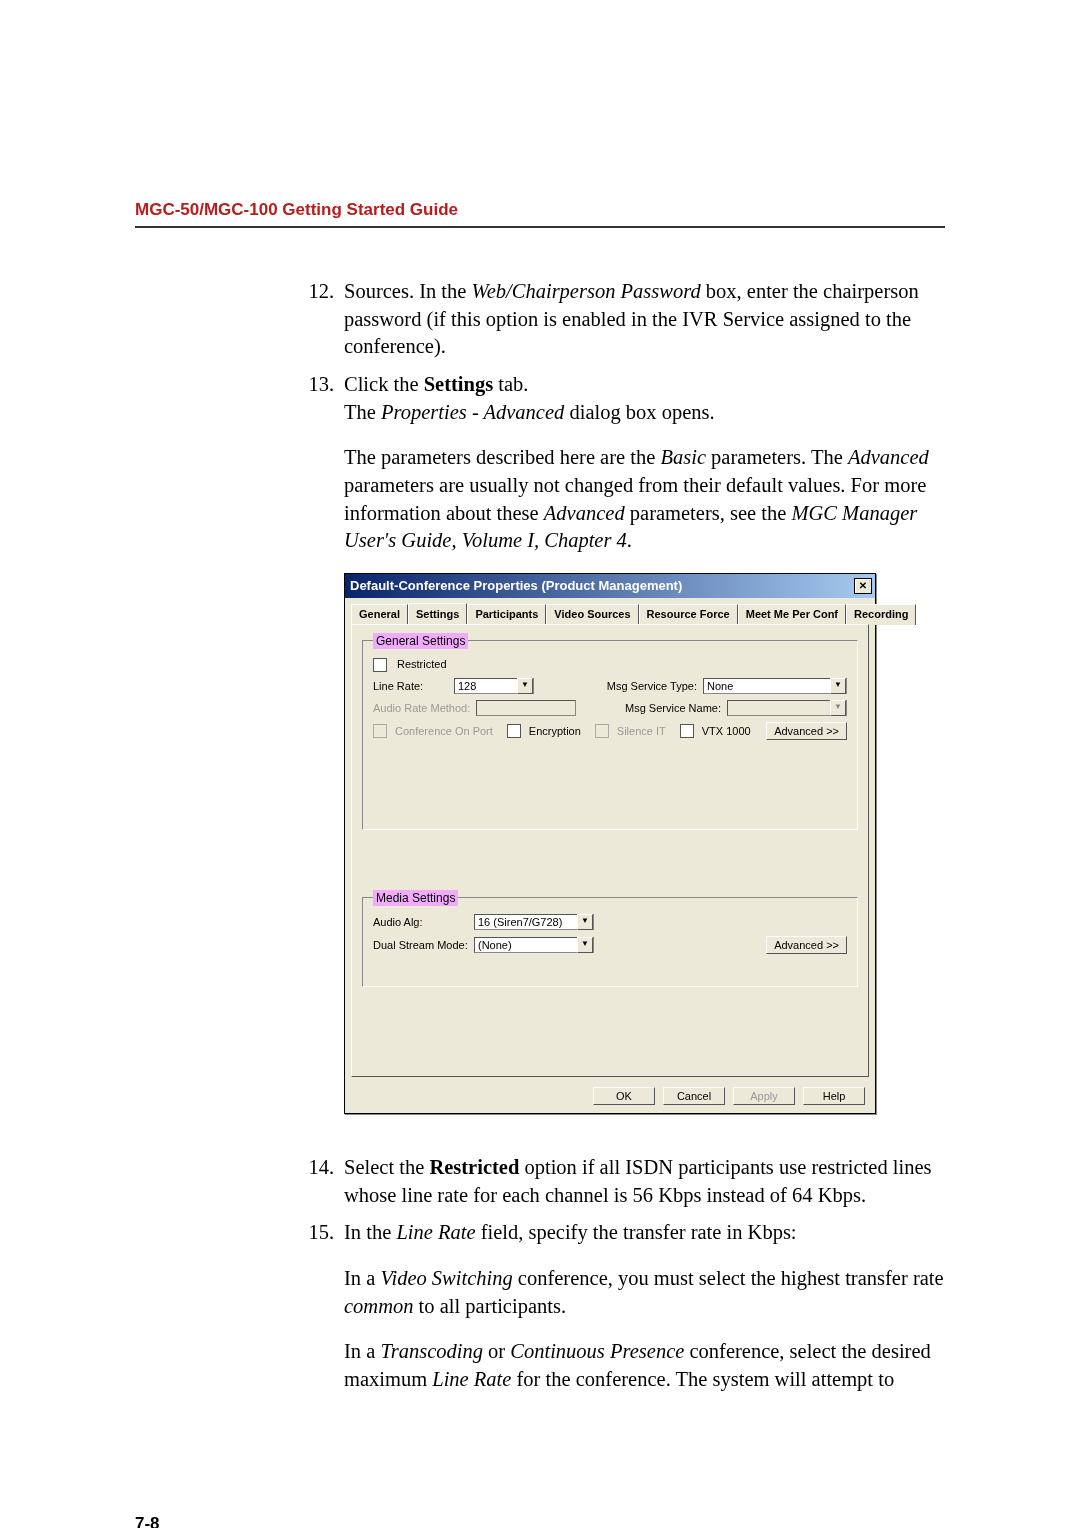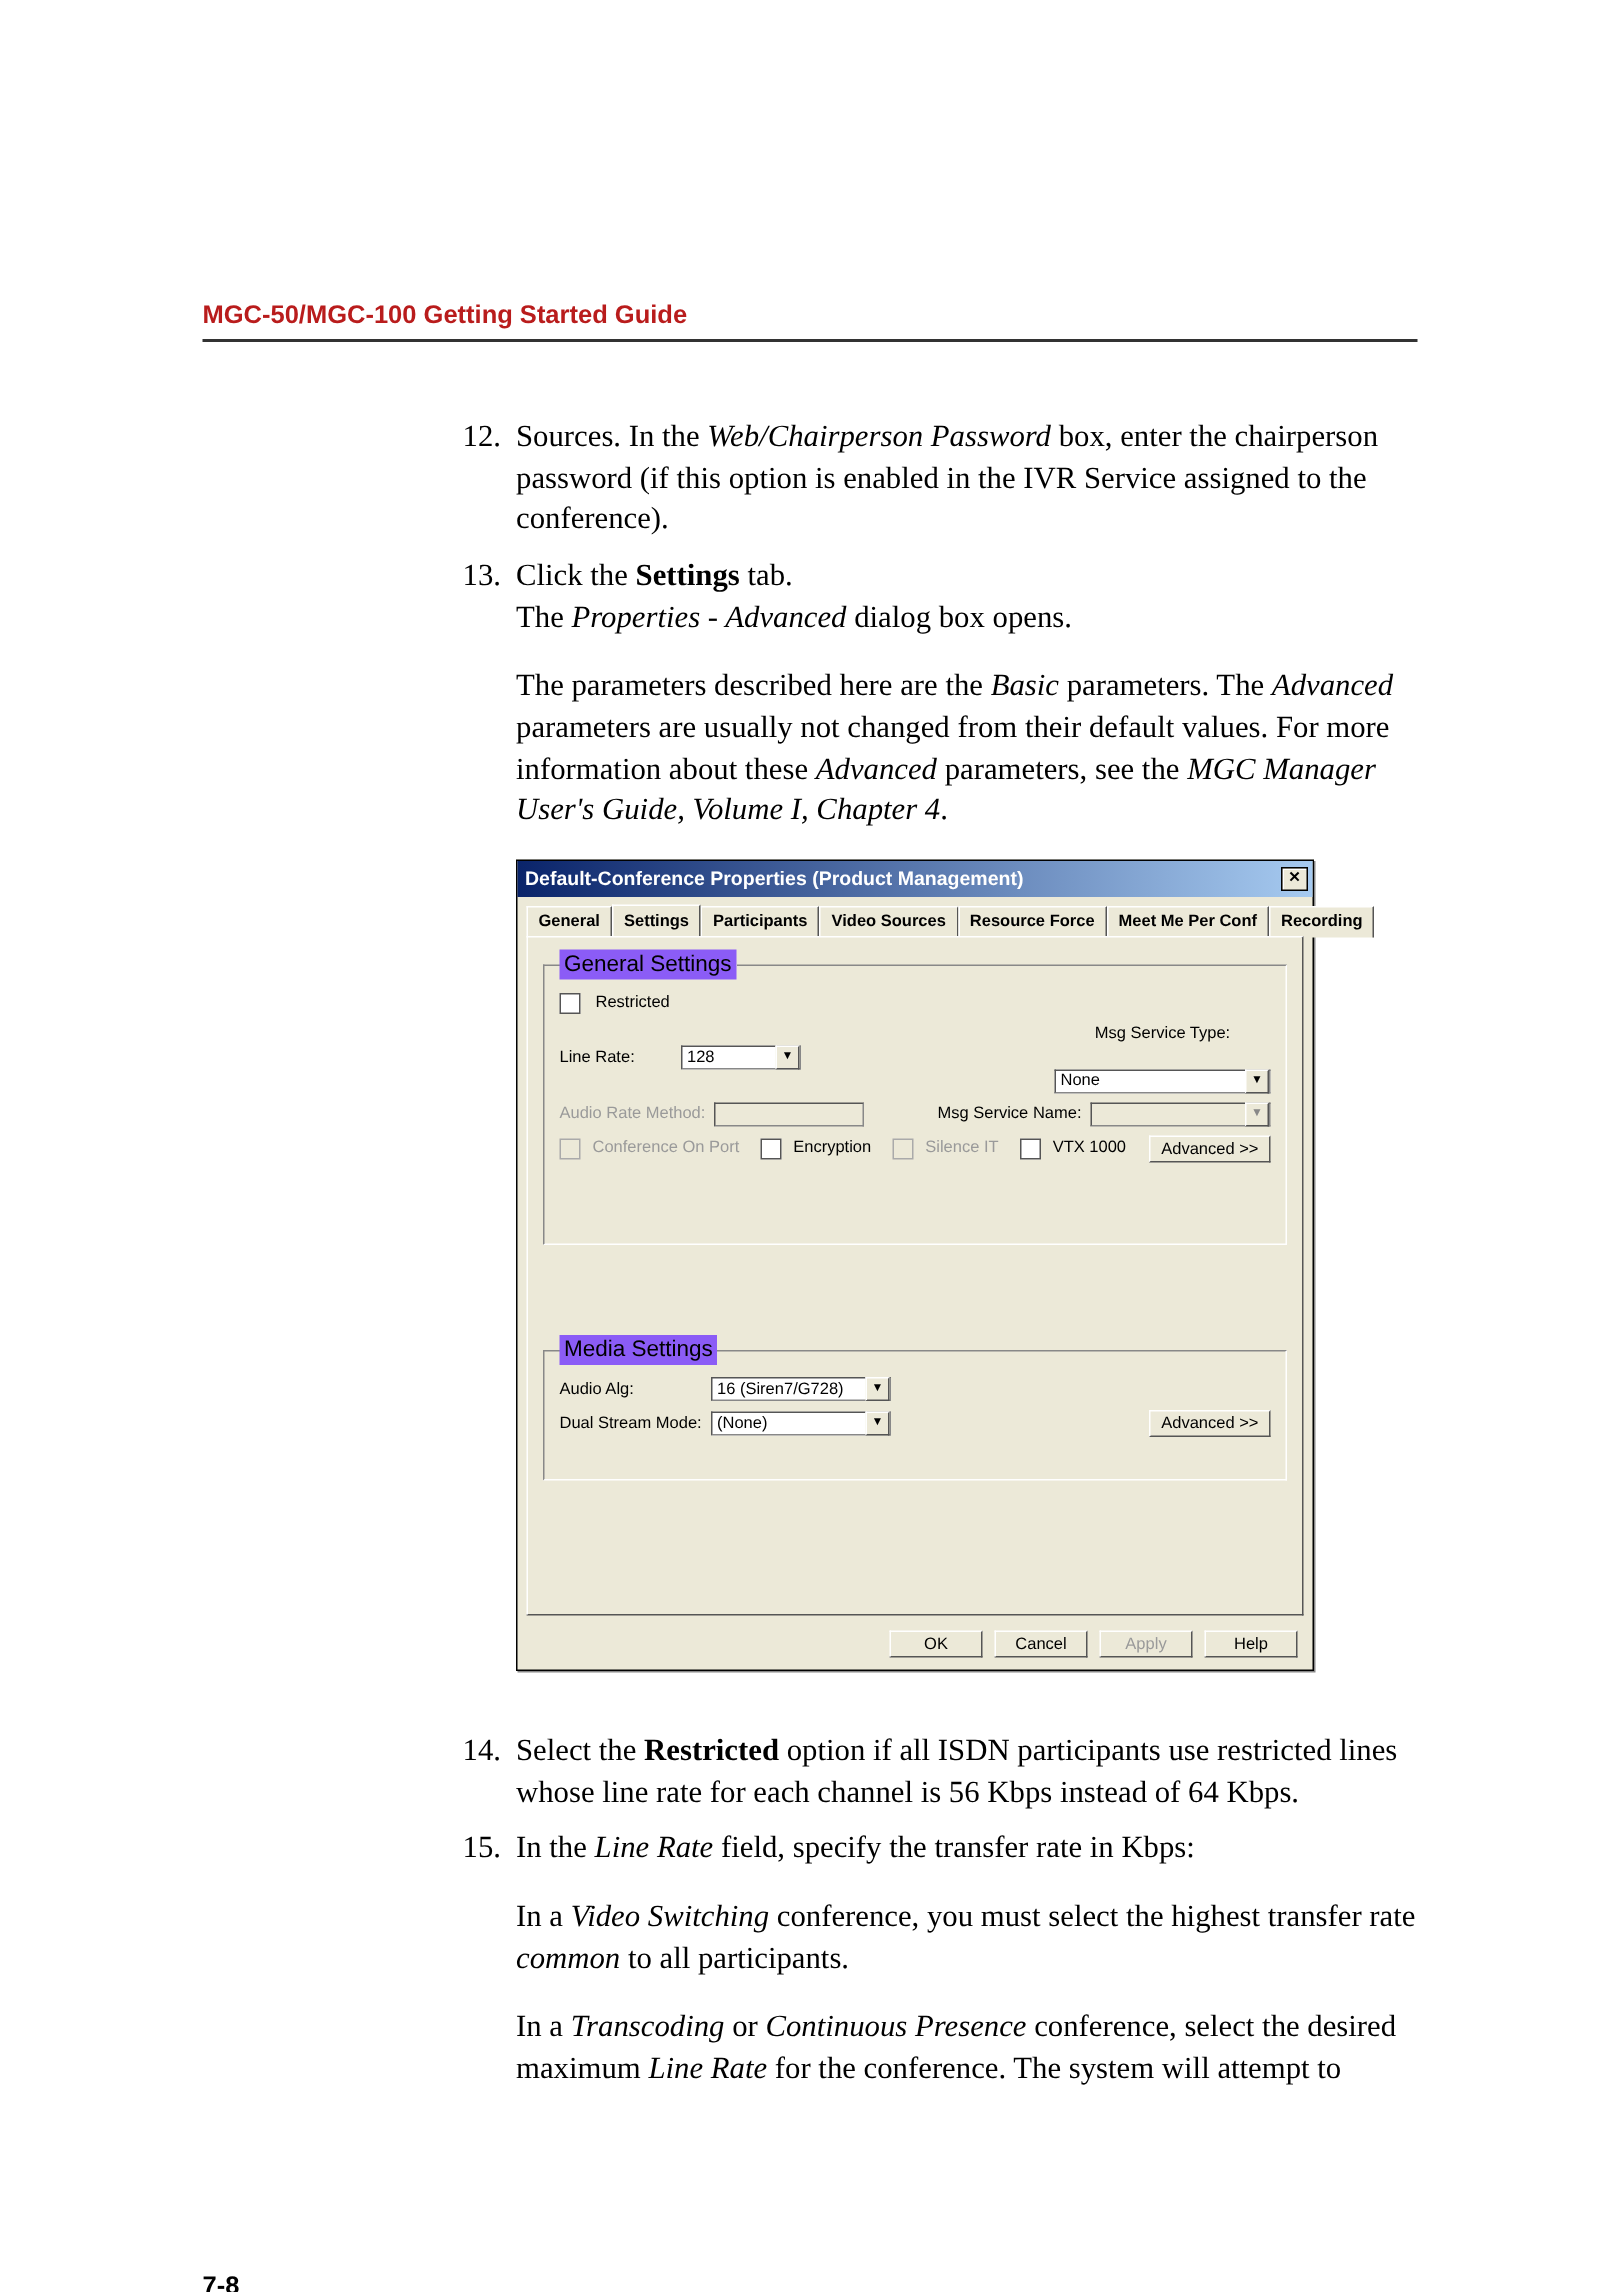--- a/index.html
+++ b/index.html
@@ -128,23 +128,23 @@
   }
   fieldset.group {
     border: 1px solid #fff;
     border-top-color: #888;
     border-left-color: #888;
     padding: 8px 10px 12px 10px;
     margin: 0 0 14px 0;
     position: relative;
   }
   fieldset.group legend {
-    font-size: 15px;
+    font-size: 12px;
     padding: 0 3px;
-    background: #8b5cf6;
+    background: #f0abfc;
   }
   .group.general { height: 175px; }
   .group.media { height: 75px; margin-top: 60px;}
   .row { display: flex; align-items: center; margin: 0 0 6px 0; gap: 6px; }
   .lbl { min-width: 75px; }
   .chk { width: 12px; height: 12px; border: 1px solid #555; background: #fff; display: inline-block; vertical-align: middle; margin-right: 4px;}
   .dropdown {
     display: inline-flex;
     align-items: center;
     background: #fff;
@@ -250,21 +250,21 @@
                 </div>
 
                 <div class="row" style="justify-content:space-between;">
                   <div style="display:flex;align-items:center;gap:6px;">
                     <span class="lbl">Line Rate:</span>
                     <span class="dropdown" style="width:80px;">
                       <span class="dd-text">128</span>
                       <span class="dd-btn">▼</span>
                     </span>
                   </div>
-                  <div style="display:flex;align-items:center;gap:16px;flex-direction:column;">
+                  <div style="display:flex;align-items:center;gap:6px;">
                     <span>Msg Service Type:</span>
                     <span class="dropdown" style="width:144px;">
                       <span class="dd-text">None</span>
                       <span class="dd-btn">▼</span>
                     </span>
                   </div>
                 </div>
 
                 <div class="row" style="justify-content:space-between;">
                   <div style="display:flex;align-items:center;gap:6px;">

